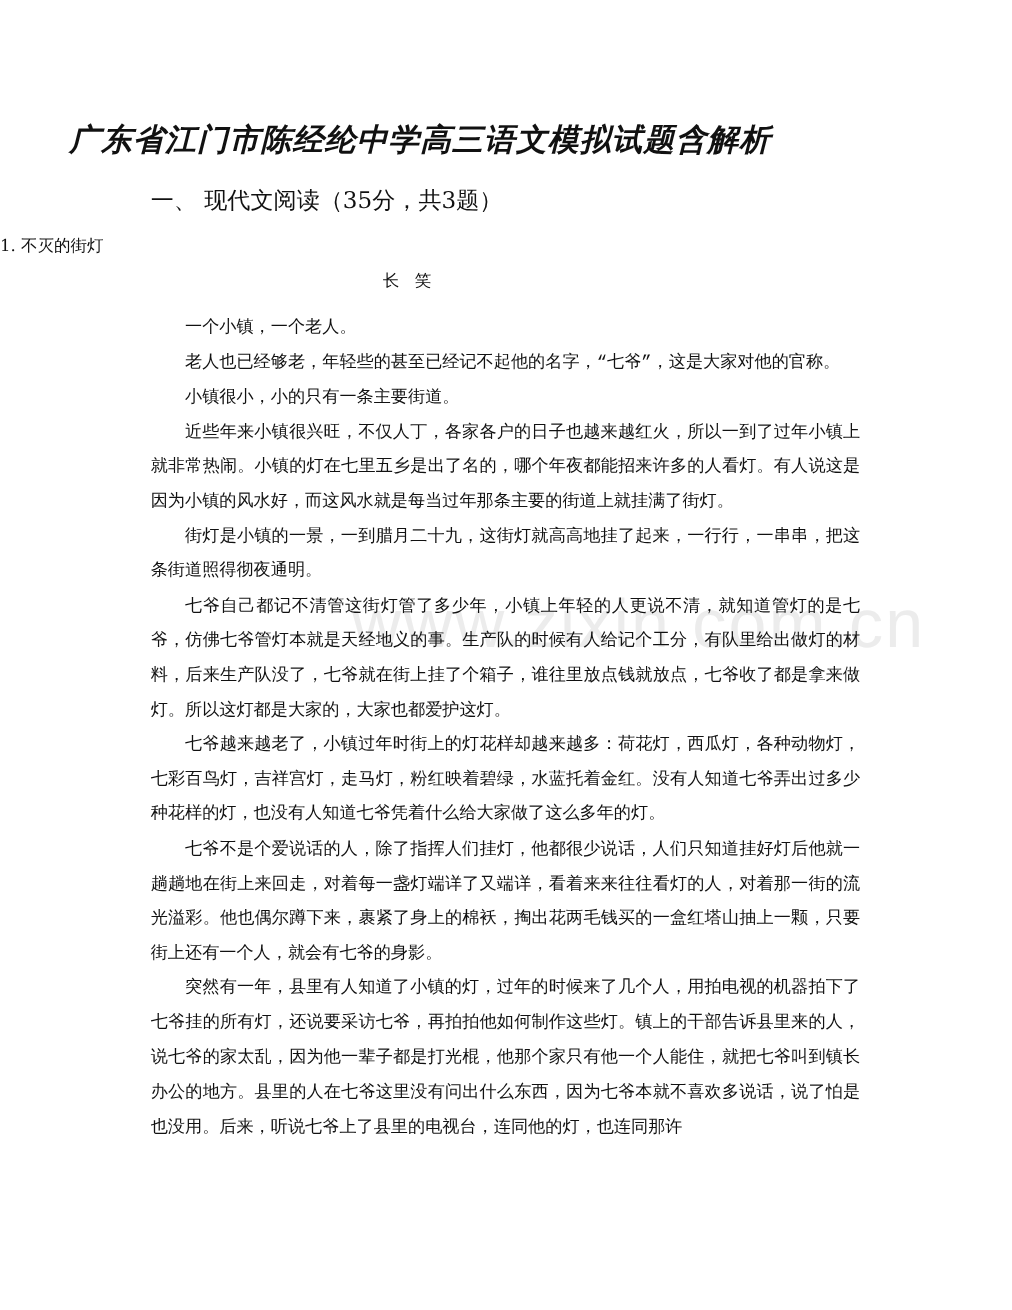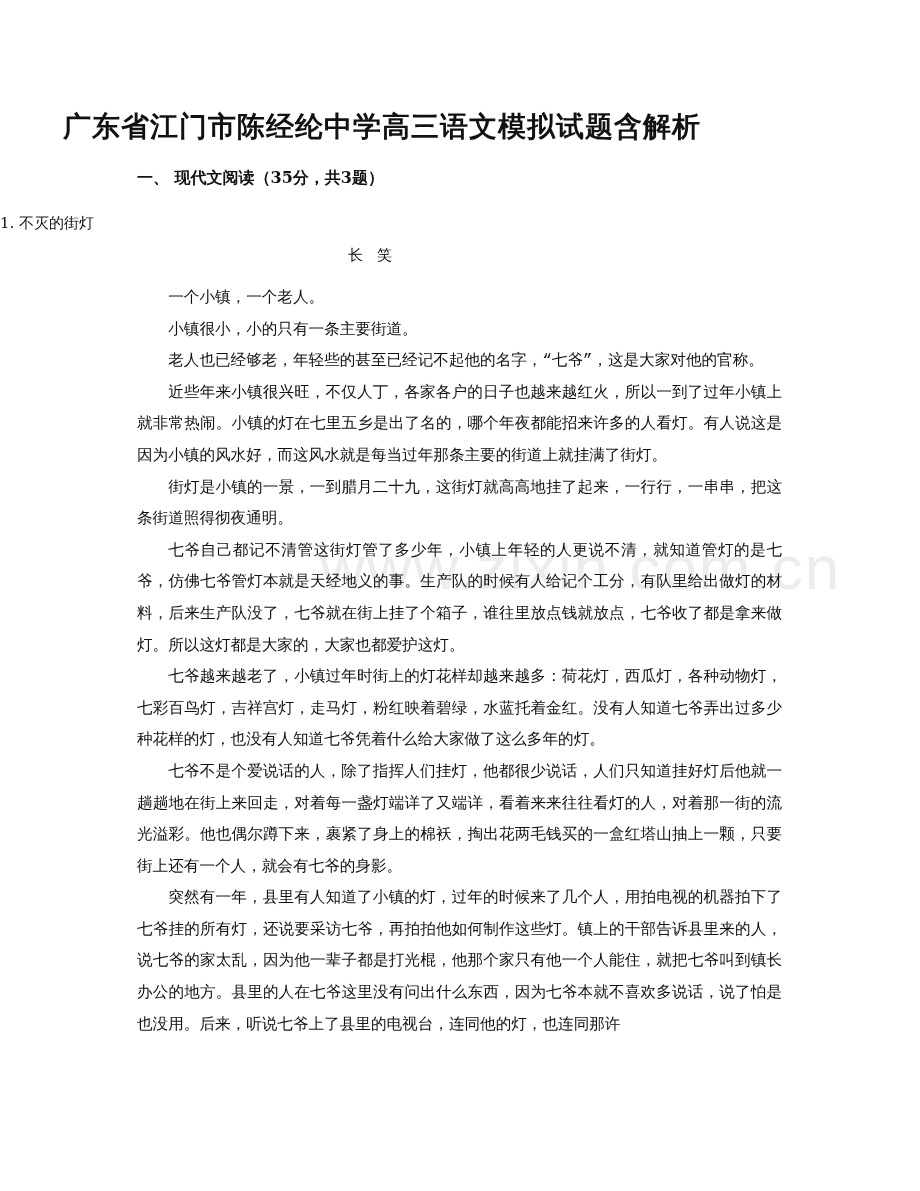--- a/index.html
+++ b/index.html
@@ -1,41 +1,41 @@
 <!DOCTYPE html>
 <html><head>
 <meta charset="utf-8">
 <style>
   html, body { margin: 0; padding: 0; background: #ffffff; }
   body { width: 920px; height: 1191px; position: relative; overflow: hidden;
          font-family: "DejaVu Serif", "Liberation Serif", serif; color: #111; }
   .page { position: absolute; left: 0; top: 0; width: 920px; height: 1191px; }
   .title { position: absolute; top: 108px; left: 0; width: 764px; text-align: center;
-           font-size: 28px; font-weight: bold; letter-spacing: 1px; color: #111; }
-  .section { position: absolute; top: 168px; left: 137px; font-size: 16px; font-weight: bold; }
+           font-size: 28px; font-weight: bold; letter-spacing: 1px; color: #111; font-style: italic; }
+  .section { position: absolute; top: 168px; left: 137px; font-size: 21px; font-weight: normal; }
   .art-title { position: absolute; top: 214px; left: 0; width: 920px; text-align: left; font-size: 15px; }
   .author { position: absolute; top: 246px; left: 0; width: 740px; text-align: center; font-size: 15px; letter-spacing: 14px; padding-left: 14px; box-sizing: border-box; }
   .body { position: absolute; top: 283px; left: 137px; width: 645px; font-size: 15.6px; line-height: 31.6px; text-align: justify; font-family: Liberation Mono, monospace; }
   .body p { margin: 0; text-indent: 2em; }
   .watermark { position: absolute; left: 320px; top: 532px; font-family: Liberation Sans, sans-serif;
                font-size: 62px; color: rgba(200,200,200,0.35); letter-spacing: 2px; pointer-events: none; }
 </style>
 </head>
 <body>
 
 <div class="page">
   <div class="watermark">www.zixin.com.cn</div>
   <div class="title">广东省江门市陈经纶中学高三语文模拟试题含解析</div>
   <div class="section">一、 现代文阅读（35分，共3题）</div>
   <div class="art-title">1. 不灭的街灯</div>
   <div class="author">长笑</div>
   <div class="body">
     <p>一个小镇，一个老人。</p>
+    <p>老人也已经够老，年轻些的甚至已经记不起他的名字，“七爷”，这是大家对他的官称。</p>
     <p>小镇很小，小的只有一条主要街道。</p>
-    <p>老人也已经够老，年轻些的甚至已经记不起他的名字，“七爷”，这是大家对他的官称。</p>
     <p>近些年来小镇很兴旺，不仅人丁，各家各户的日子也越来越红火，所以一到了过年小镇上就非常热闹。小镇的灯在七里五乡是出了名的，哪个年夜都能招来许多的人看灯。有人说这是因为小镇的风水好，而这风水就是每当过年那条主要的街道上就挂满了街灯。</p>
     <p>街灯是小镇的一景，一到腊月二十九，这街灯就高高地挂了起来，一行行，一串串，把这条街道照得彻夜通明。</p>
     <p>七爷自己都记不清管这街灯管了多少年，小镇上年轻的人更说不清，就知道管灯的是七爷，仿佛七爷管灯本就是天经地义的事。生产队的时候有人给记个工分，有队里给出做灯的材料，后来生产队没了，七爷就在街上挂了个箱子，谁往里放点钱就放点，七爷收了都是拿来做灯。所以这灯都是大家的，大家也都爱护这灯。</p>
     <p>七爷越来越老了，小镇过年时街上的灯花样却越来越多：荷花灯，西瓜灯，各种动物灯，七彩百鸟灯，吉祥宫灯，走马灯，粉红映着碧绿，水蓝托着金红。没有人知道七爷弄出过多少种花样的灯，也没有人知道七爷凭着什么给大家做了这么多年的灯。</p>
     <p>七爷不是个爱说话的人，除了指挥人们挂灯，他都很少说话，人们只知道挂好灯后他就一趟趟地在街上来回走，对着每一盏灯端详了又端详，看着来来往往看灯的人，对着那一街的流光溢彩。他也偶尔蹲下来，裹紧了身上的棉袄，掏出花两毛钱买的一盒红塔山抽上一颗，只要街上还有一个人，就会有七爷的身影。</p>
     <p>突然有一年，县里有人知道了小镇的灯，过年的时候来了几个人，用拍电视的机器拍下了七爷挂的所有灯，还说要采访七爷，再拍拍他如何制作这些灯。镇上的干部告诉县里来的人，说七爷的家太乱，因为他一辈子都是打光棍，他那个家只有他一个人能住，就把七爷叫到镇长办公的地方。县里的人在七爷这里没有问出什么东西，因为七爷本就不喜欢多说话，说了怕是也没用。后来，听说七爷上了县里的电视台，连同他的灯，也连同那许</p>
   </div>
 </div>
 
 </body></html>

